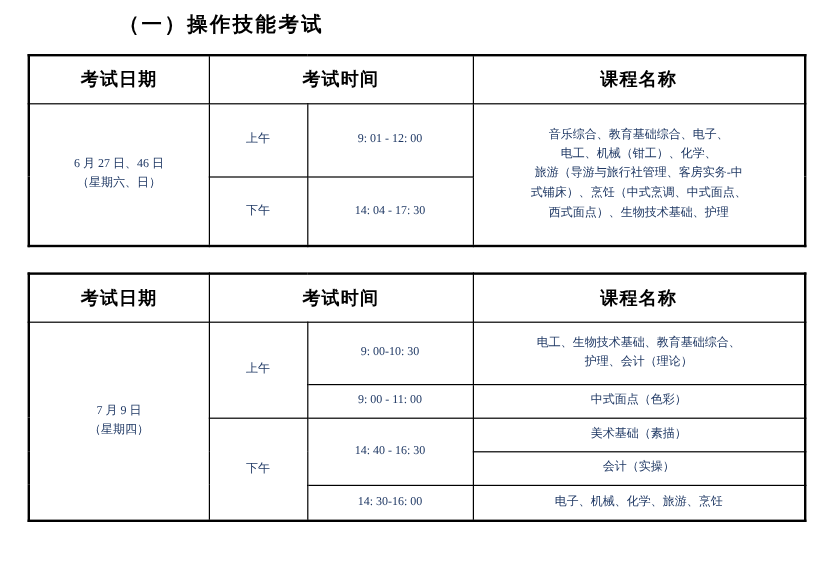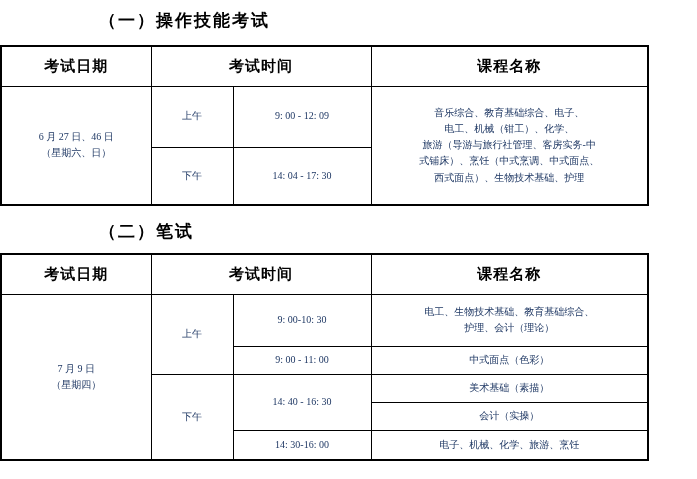--- a/index.html
+++ b/index.html
@@ -23,20 +23,21 @@
     color: #000000;
     letter-spacing: 2px;
     line-height: 26px;
   }
   .title-gap-1 { height: 11px; }
   .title-gap-2 { height: 8px; }
   .between-gap { height: 13px; }
   table.exam-table {
     border-collapse: collapse;
     table-layout: fixed;
+    margin-left: 23px;
     width: 647px;
     border: 2px solid #000000;
   }
   table.exam-table th,
   table.exam-table td {
     border: 1px solid #000000;
     text-align: center;
     vertical-align: middle;
     padding: 0 2px;
     overflow: hidden;
@@ -86,37 +87,36 @@
     <tbody>
         <tr class="hdr">
       <th>考试日期</th>
       <th colspan="2">考试时间</th>
       <th>课程名称</th>
     </tr>
     <tr class="t1-r1">
       <td rowspan="2">6 月 27 日、46 日
 （星期六、日）</td>
       <td>上午</td>
-      <td>9: 00 - 12: 09</td>
+      <td>9: 01 - 12: 00</td>
       <td rowspan="2">音乐综合、教育基础综合、电子、
 电工、机械（钳工）、化学、
 旅游（导游与旅行社管理、客房实务-中
 式铺床）、烹饪（中式烹调、中式面点、
 西式面点）、生物技术基础、护理</td>
     </tr>
     <tr class="t1-r2">
       <td>下午</td>
       <td>14: 04 - 17: 30</td>
     </tr>
   </tbody>
     </table>
 
   <div class="between-gap"></div>
 
-  <div class="section-title">（二）笔试</div>
 
   <div class="title-gap-2"></div>
 
   <table class="exam-table">
     <colgroup>
       <col class="c-date">
         <col class="c-period">
         <col class="c-time">
         <col class="c-course">
     </colgroup>

